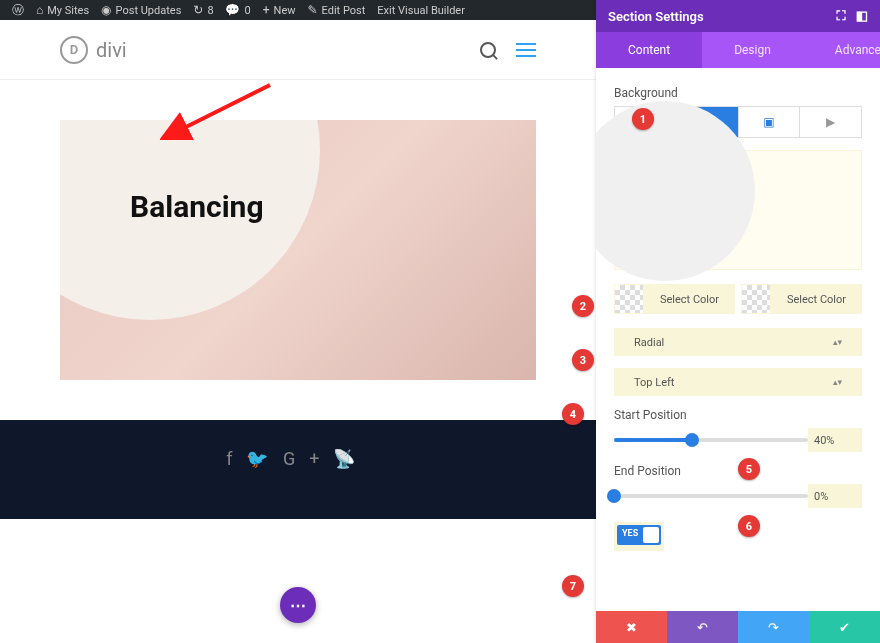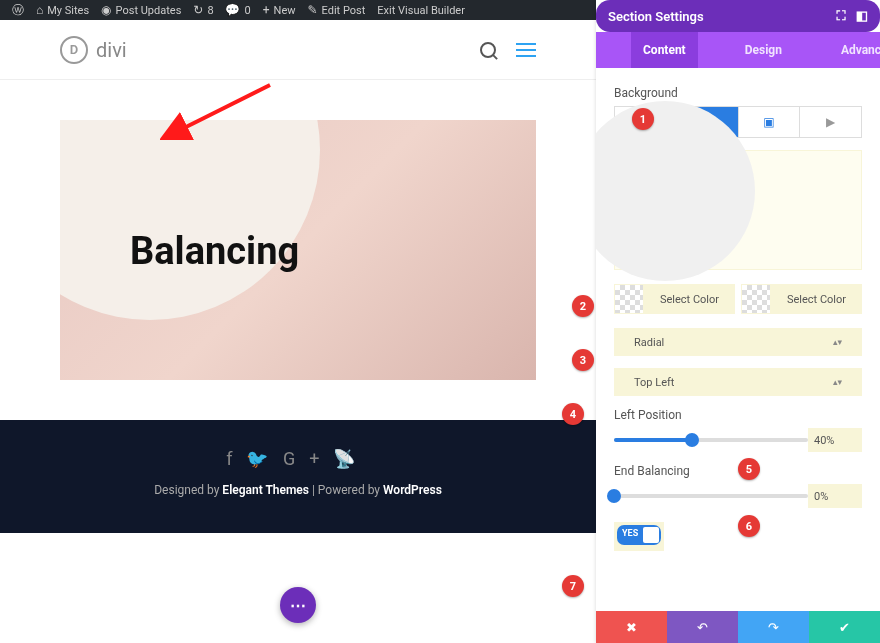--- a/index.html
+++ b/index.html
@@ -18,38 +18,38 @@
 .logo-circle { width: 28px; height: 28px; border: 2px solid #999; border-radius: 50%; display: flex; align-items: center; justify-content: center; font-size: 13px; font-weight: 600; color: #999; }
 .header-actions { display: flex; align-items: center; gap: 20px; }
 .hamburger { width: 20px; height: 14px; display: flex; flex-direction: column; justify-content: space-between; cursor: pointer; }
 .hamburger span { height: 2px; background: #2ea3f2; }
 .search-ico-head { width: 16px; height: 16px; border: 2px solid #555; border-radius: 50%; position: relative; cursor: pointer; }
 .search-ico-head::after { content: ""; position: absolute; width: 6px; height: 2px; background: #555; bottom: -2px; right: -4px; transform: rotate(45deg); }
 
 .hero-wrap { padding: 40px 60px 40px 60px; }
 .hero { height: 260px; background: linear-gradient(135deg, #e8c9c3 0%, #f0d5cc 50%, #d9b5ad 100%); position: relative; overflow: hidden; }
 .hero-blob { position: absolute; left: -80px; top: -140px; width: 340px; height: 340px; background: #f5efe9; border-radius: 50%; }
-.hero-title { position: absolute; left: 70px; top: 70px; font-family: Georgia, "Times New Roman", serif; font-size: 38px; font-weight: 700; color: #111; line-height: 1.15; margin-top: 40px; }
+.hero-title { position: absolute; left: 70px; top: 70px; font-family: Georgia, "Times New Roman", serif; font-size: 30px; font-weight: 700; color: #111; line-height: 1.15; }
 .hero-meta { position: absolute; left: 55px; top: 185px; background: #000; color: #fff; font-size: 11px; letter-spacing: 1px; padding: 8px 14px; font-weight: 600; }
 
 .arrow { position: absolute; left: 160px; top: 60px; width: 120px; height: 60px; pointer-events: none; z-index: 5; }
 .arrow svg { width: 100%; height: 100%; }
 
 .footer { background: #0f172a; color: #aaa; text-align: center; padding: 28px 16px 36px; font-size: 12px; }
 .footer .social { margin-bottom: 14px; color: #888; font-size: 18px; letter-spacing: 14px; }
 .footer b { color: #fff; font-weight: 600; }
 
 .fab { position: absolute; left: 280px; bottom: 20px; width: 36px; height: 36px; background: #6c2eb9; border-radius: 50%; display: flex; align-items: center; justify-content: center; color: #fff; font-weight: bold; cursor: pointer; box-shadow: 0 2px 6px rgba(0,0,0,0.3); }
 
 
 .panel { position: absolute; right: 0; top: 0; width: 284px; height: 643px; background: #fff; box-shadow: -1px 0 3px rgba(0,0,0,0.1); z-index: 10; display: flex; flex-direction: column; }
-.panel-head { background: #6c2eb9; color: #fff; height: 32px; display: flex; align-items: center; padding: 0 12px; font-size: 13px; font-weight: 600; justify-content: space-between; border-radius: 14px; }
+.panel-head { background: #6c2eb9; color: #fff; height: 32px; display: flex; align-items: center; padding: 0 12px; font-size: 13px; font-weight: 600; justify-content: space-between; }
 .panel-head .hicons { display: flex; gap: 10px; font-size: 13px; }
 .panel-tabs { background: #a855f7; display: flex; height: 36px; }
-.panel-tab { flex: 0 0 auto; padding: 0 12px; display: flex; align-items: center; font-size: 12px; font-weight: 700; color: #f1e3ff; cursor: pointer; margin-left: 35px; }
+.panel-tab { flex: 0 0 auto; padding: 0 32px; display: flex; align-items: center; font-size: 12px; font-weight: 400; color: #f1e3ff; cursor: pointer; }
 .panel-tab.active { background: #8b3dde; color: #fff; }
 .panel-body { flex: 1; overflow-y: auto; padding: 14px 18px 10px; font-size: 12px; color: #444; }
 .field-label { font-size: 12px; color: #555; margin-bottom: 6px; margin-top: 4px; }
 
 .bg-tabs { display: flex; border: 1px solid #ddd; height: 32px; margin-bottom: 12px; }
 .bg-tab { flex: 1; display: flex; align-items: center; justify-content: center; border-right: 1px solid #ddd; cursor: pointer; color: #999; }
 .bg-tab:last-child { border-right: none; }
 .bg-tab.active { background: #2a7de1; color: #fff; }
 
 .preview-box { height: 120px; border: 1px solid #f8f5d8; background: #fefdf0; position: relative; margin-bottom: 14px; }
@@ -63,21 +63,21 @@
 
 .select-box { background: #f8f5d8; height: 28px; border: none; width: 100%; padding: 0 20px; font-size: 11px; color: #555; display: flex; align-items: center; justify-content: space-between; margin-bottom: 12px; cursor: pointer; }
 .select-box .caret { font-size: 9px; color: #888; }
 
 .slider-row { display: flex; align-items: center; gap: 0; margin-bottom: 12px; }
 .slider-track { flex: 1; height: 4px; background: #ddd; position: relative; border-radius: 2px; }
 .slider-fill { position: absolute; left: 0; top: 0; height: 100%; background: #2a7de1; border-radius: 2px; }
 .slider-thumb { position: absolute; top: 50%; width: 14px; height: 14px; background: #2a7de1; border-radius: 50%; transform: translate(-50%, -50%); }
 .slider-val { width: 54px; height: 24px; background: #f8f5d8; font-size: 11px; display: flex; align-items: center; padding: 0 6px; color: #555; }
 
-.toggle { width: 44px; height: 20px; background: #2a7de1; border-radius: 7px; position: relative; cursor: pointer; display: inline-block; }
+.toggle { width: 44px; height: 20px; background: #2a7de1; border-radius: 2px; position: relative; cursor: pointer; display: inline-block; }
 .toggle .knob { position: absolute; right: 2px; top: 2px; width: 16px; height: 16px; background: #fff; border-radius: 2px; }
 .toggle .tlabel { position: absolute; left: 5px; top: 3px; font-size: 9px; color: #fff; font-weight: 700; }
 .toggle-wrap { background: #f8f5d8; display: inline-block; padding: 3px; margin-top: 2px; }
 
 .panel-actions { display: flex; height: 32px; }
 .panel-actions div { flex: 1; display: flex; align-items: center; justify-content: center; color: #fff; cursor: pointer; font-size: 13px; }
 .act-close { background: #ef5350; }
 .act-undo { background: #7e57c2; }
 .act-redo { background: #42a5f5; }
 .act-save { background: #26c6a6; }
@@ -163,23 +163,20 @@
           </marker>
         </defs>
         <line x1="110" y1="5" x2="20" y2="50" stroke="#ff1a1a" stroke-width="4" marker-end="url(#ah)"></line>
       </svg>
   </div>
 
   <div class="footer">
     <div class="social">
       <span>f</span><span>🐦</span><span>G+</span><span>📡</span>
     </div>
-    <div>
-      <span>Designed by </span><b>Elegant Themes</b><span> | Powered by </span><b>WordPress</b>
-    </div>
   </div>
 
   <div class="fab">⋯</div>
 </div>
 
 <div class="panel">
   <div class="panel-head">
     <span>Section Settings</span>
     <div class="hicons">
       <span>⛶</span>
@@ -227,30 +224,30 @@
     <div class="select-box">
       <span>Radial</span>
       <span class="caret">▴▾</span>
     </div>
 
     <div class="select-box">
       <span>Top Left</span>
       <span class="caret">▴▾</span>
     </div>
 
-    <div class="field-label">Left Position</div>
+    <div class="field-label">Start Position</div>
     <div class="slider-row">
       <div class="slider-track">
         <div class="slider-fill" style="width:40%"></div>
         <div class="slider-thumb" style="left:40%"></div>
       </div>
       <div class="slider-val">40%</div>
     </div>
 
-    <div class="field-label">End Balancing</div>
+    <div class="field-label">End Position</div>
     <div class="slider-row">
       <div class="slider-track">
         <div class="slider-fill" style="width:0%"></div>
         <div class="slider-thumb" style="left:0%"></div>
       </div>
       <div class="slider-val">0%</div>
     </div>
 
     <div class="toggle-wrap">
       <div class="toggle">

